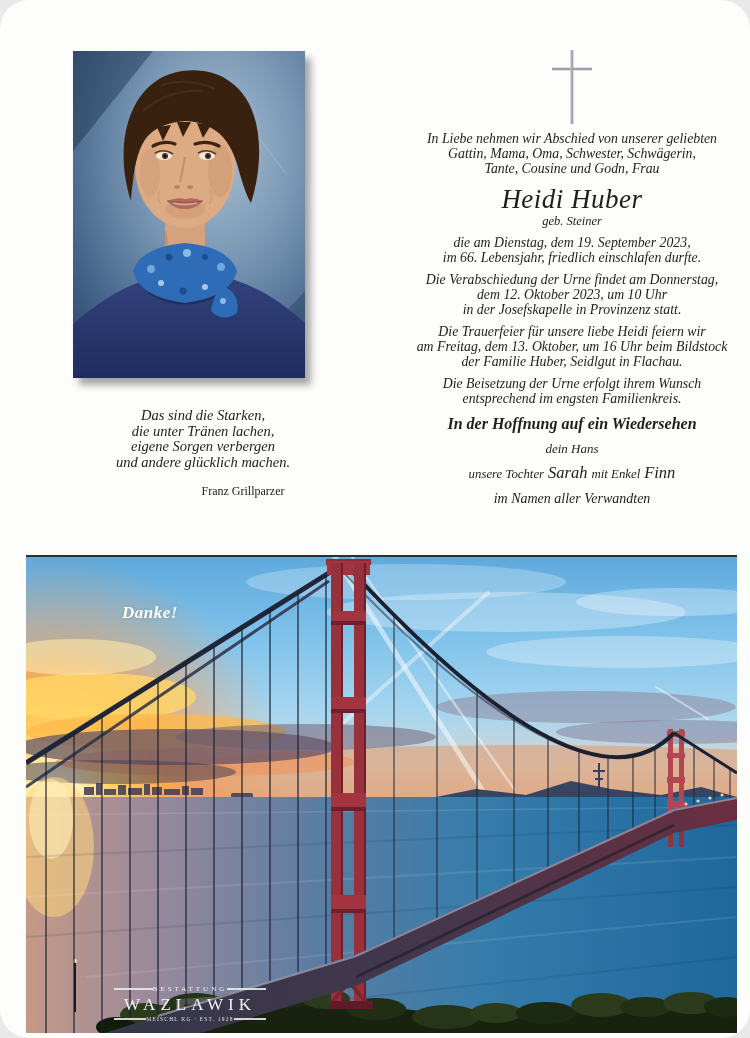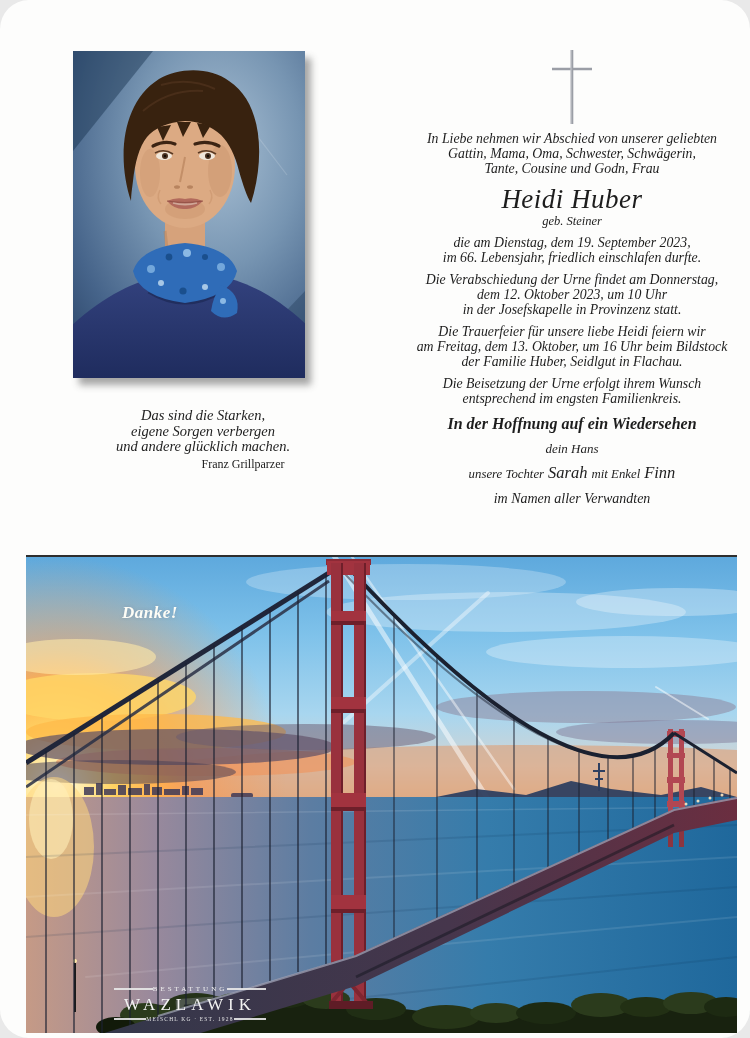--- a/index.html
+++ b/index.html
@@ -37,21 +37,21 @@
   .fam-big{font-size:16.5px;}
   .relatives{margin-top:8px;font-size:14px;line-height:15px;}
 
   
   .quote{
     position:absolute;left:84px;top:408px;width:238px;
     text-align:center;font-style:italic;color:#222;
   }
   .quote .qline{font-size:14.5px;line-height:15.5px;}
   .quote .attribution{
-    font-style:normal;font-size:12px;line-height:13px;margin-top:3px;
+    font-style:normal;font-size:12px;line-height:13px;margin-top:15px;
     transform:translateX(40px);
   }
 
   
   .bridge-photo{
     position:absolute;left:26px;top:555px;width:711px;height:478px;
     border-top:2px solid #2e2e2e;
     box-sizing:border-box;background:#c2410c;
   }
   .bridge-photo > svg{display:block;width:100%;height:100%;}
@@ -190,20 +190,21 @@
       <span class="fam-small">unsere Tochter</span>
       <span class="fam-big">Sarah</span>
       <span class="fam-small">mit Enkel</span>
       <span class="fam-big">Finn</span>
     </div>
     <div class="relatives">im Namen aller Verwandten</div>
   </div>
 
   <div class="quote">
     <div class="qline">Das sind die Starken,</div>
+    <div class="qline">die unter Tränen lachen,</div>
     <div class="qline">eigene Sorgen verbergen</div>
     <div class="qline">und andere glücklich machen.</div>
     <div class="attribution">Franz Grillparzer</div>
   </div>
 
   <div class="bridge-photo">
     <svg viewBox="0 0 711 476" preserveAspectRatio="none">
       <defs>
         <linearGradient id="sky" x1="0" y1="0" x2="0" y2="1">
           <stop offset="0" stop-color="#5ea9dd"></stop>

